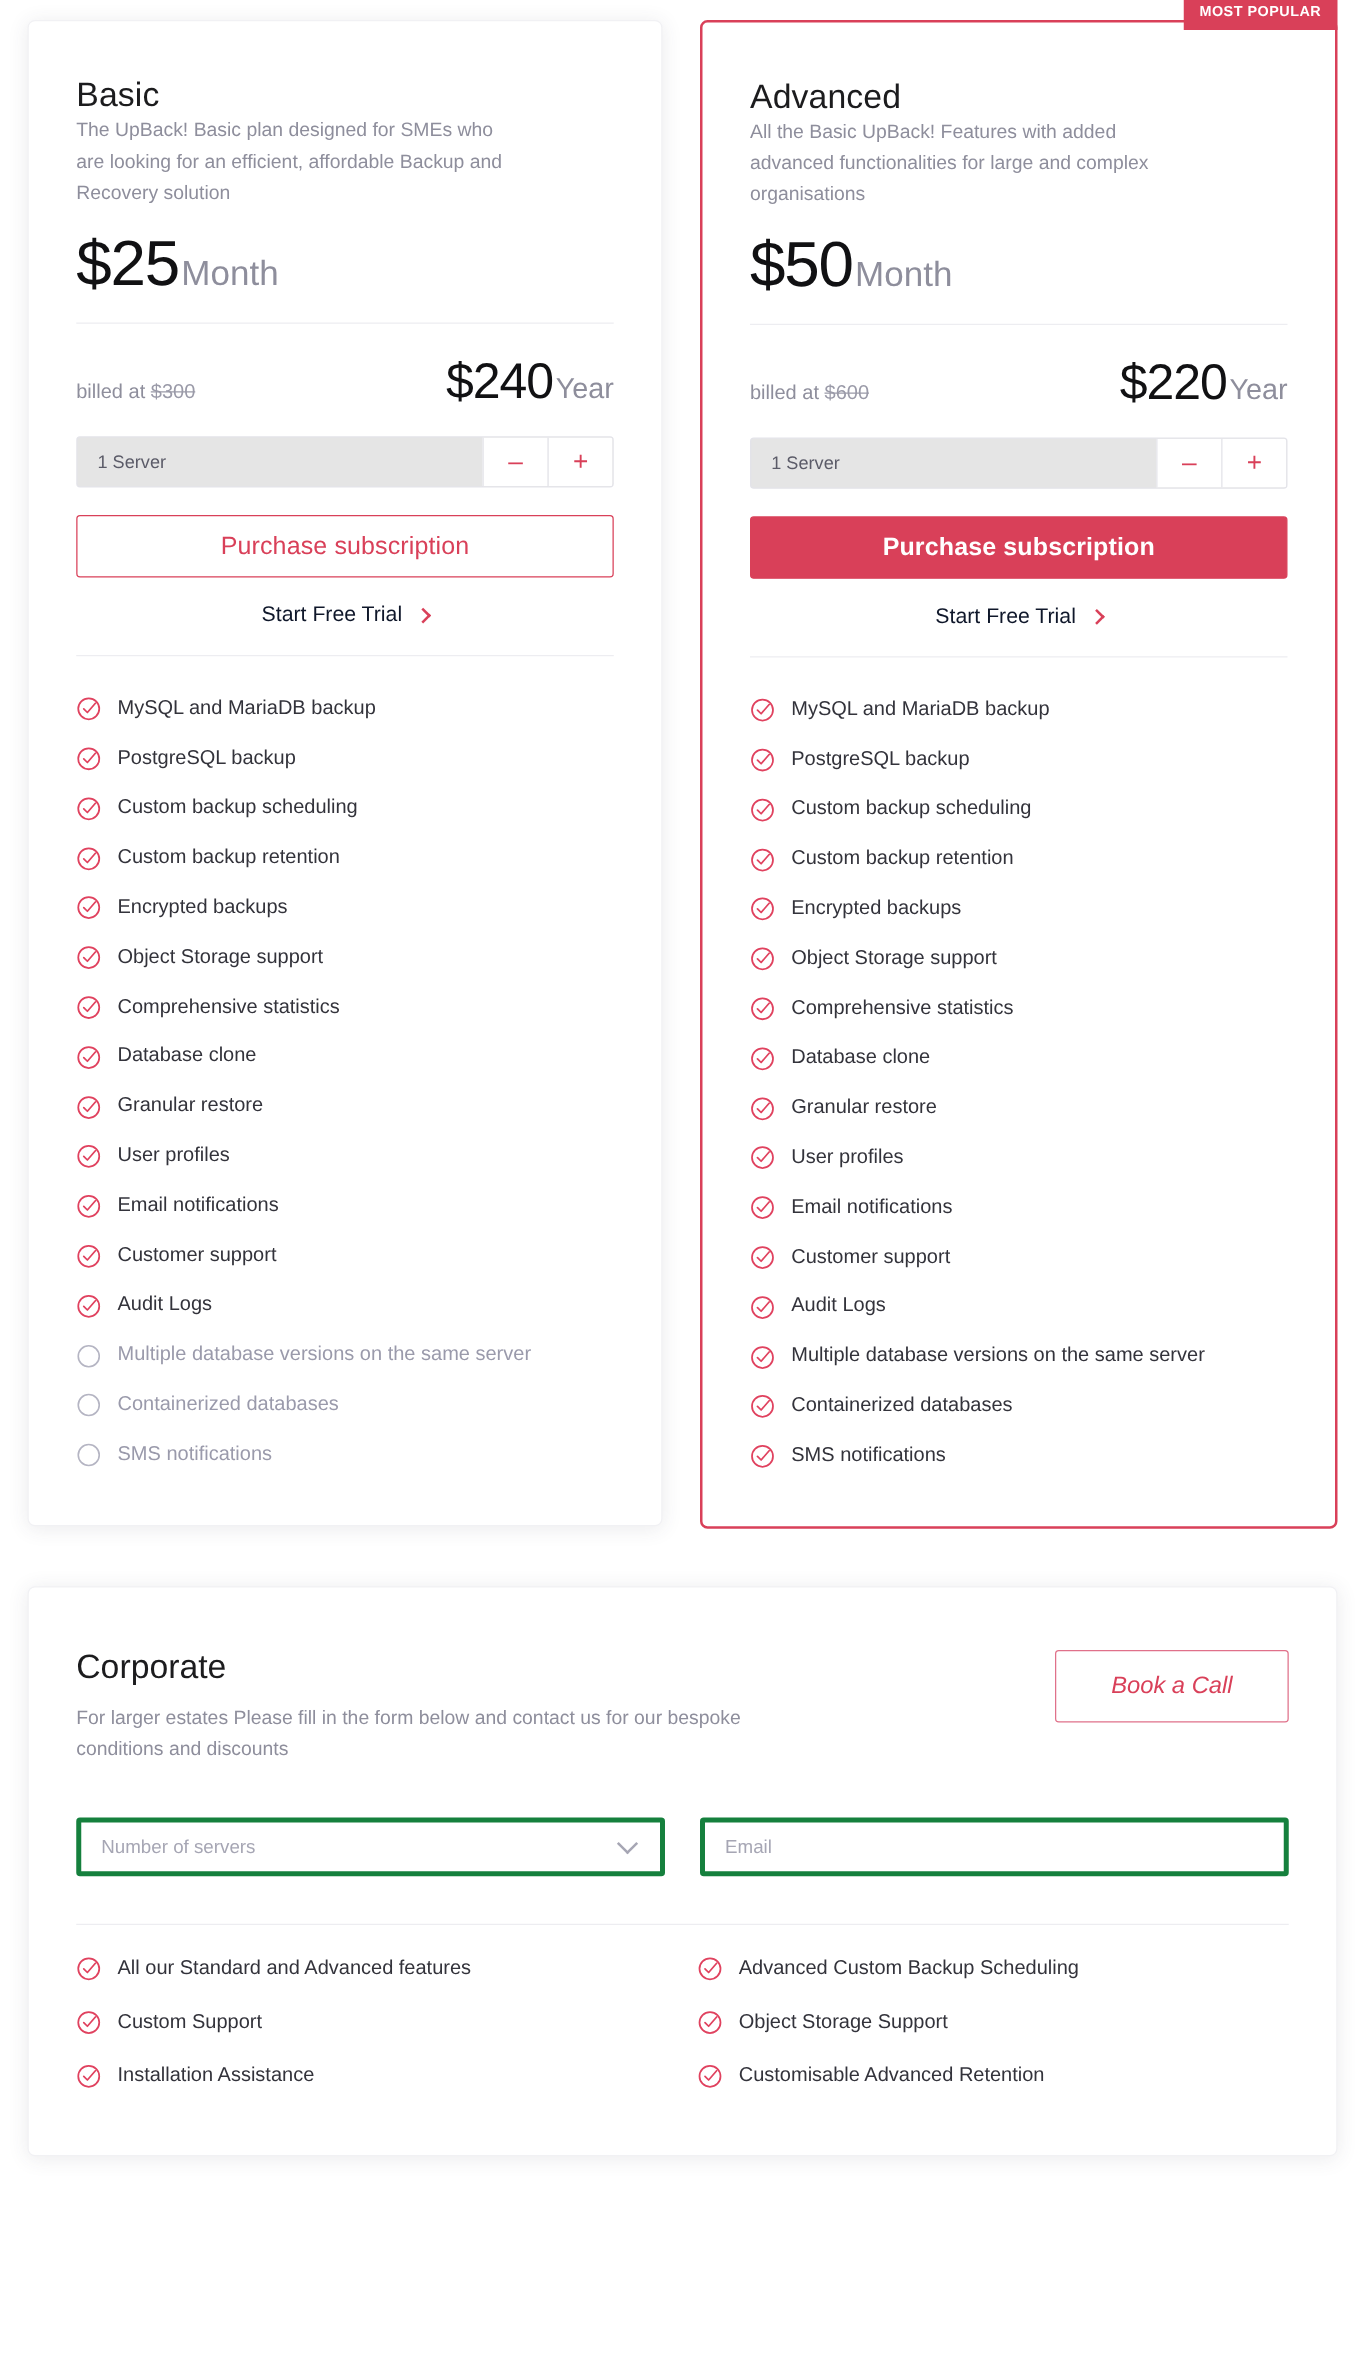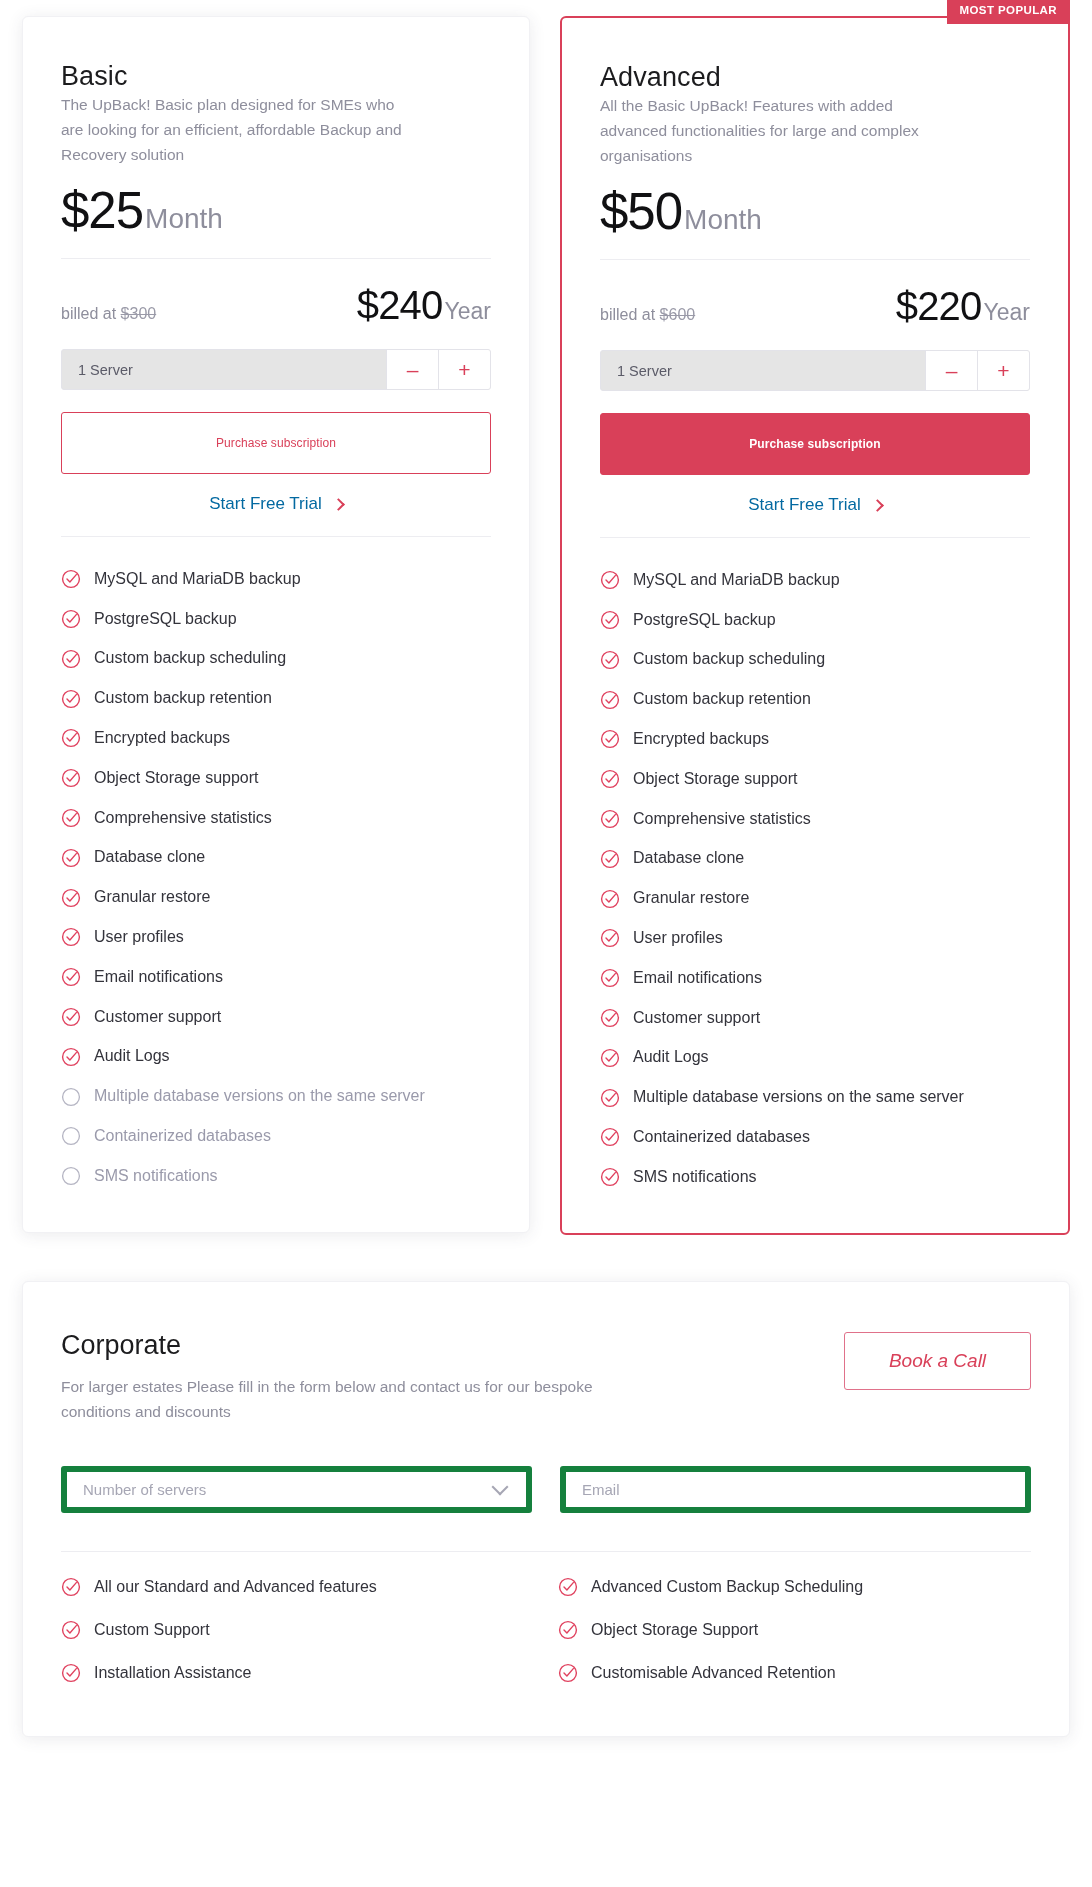--- a/index.html
+++ b/index.html
@@ -159,22 +159,22 @@
     color: #d94059;
     cursor: pointer;
     user-select: none;
     background: #fff;
   }
 
   .btn-purchase {
     display: flex;
     align-items: center;
     justify-content: center;
-    height: 62px;
-    font-size: 12px;
+    height: 50px;
+    font-size: 20px;
     border-radius: 3px;
     cursor: pointer;
     letter-spacing: 0.1px;
   }
   .btn-purchase.outline {
     border: 1px solid #d94059;
     color: #d94059;
     background: #fff;
   }
   .btn-purchase.filled {
@@ -182,21 +182,21 @@
     background: #d94059;
     color: #ffffff;
     font-weight: bold;
   }
 
   .free-trial {
     display: flex;
     align-items: center;
     justify-content: center;
     gap: 12px;
-    color: #0369a1;
+    color: #0f172a;
     font-size: 17px;
     padding: 20px 0 22px 0;
     cursor: pointer;
   }
   .free-trial .chev {
     display: inline-block;
     width: 9px; height: 9px;
     border-right: 2px solid #d94059;
     border-top: 2px solid #d94059;
     transform: rotate(45deg);
@@ -270,21 +270,21 @@
   }
 
   .corp-form {
     display: flex;
     gap: 28px;
     margin-top: 42px;
   }
   .field {
     flex: 1 1 0;
     height: 47px;
-    border: 6px solid #15803d;
+    border: 4px solid #15803d;
     border-radius: 3px;
     background: #fff;
     display: flex;
     align-items: center;
     padding: 0 16px;
     font-size: 15px;
     color: #a6a6b4;
     cursor: pointer;
     justify-content: space-between;
     gap: 32px;

